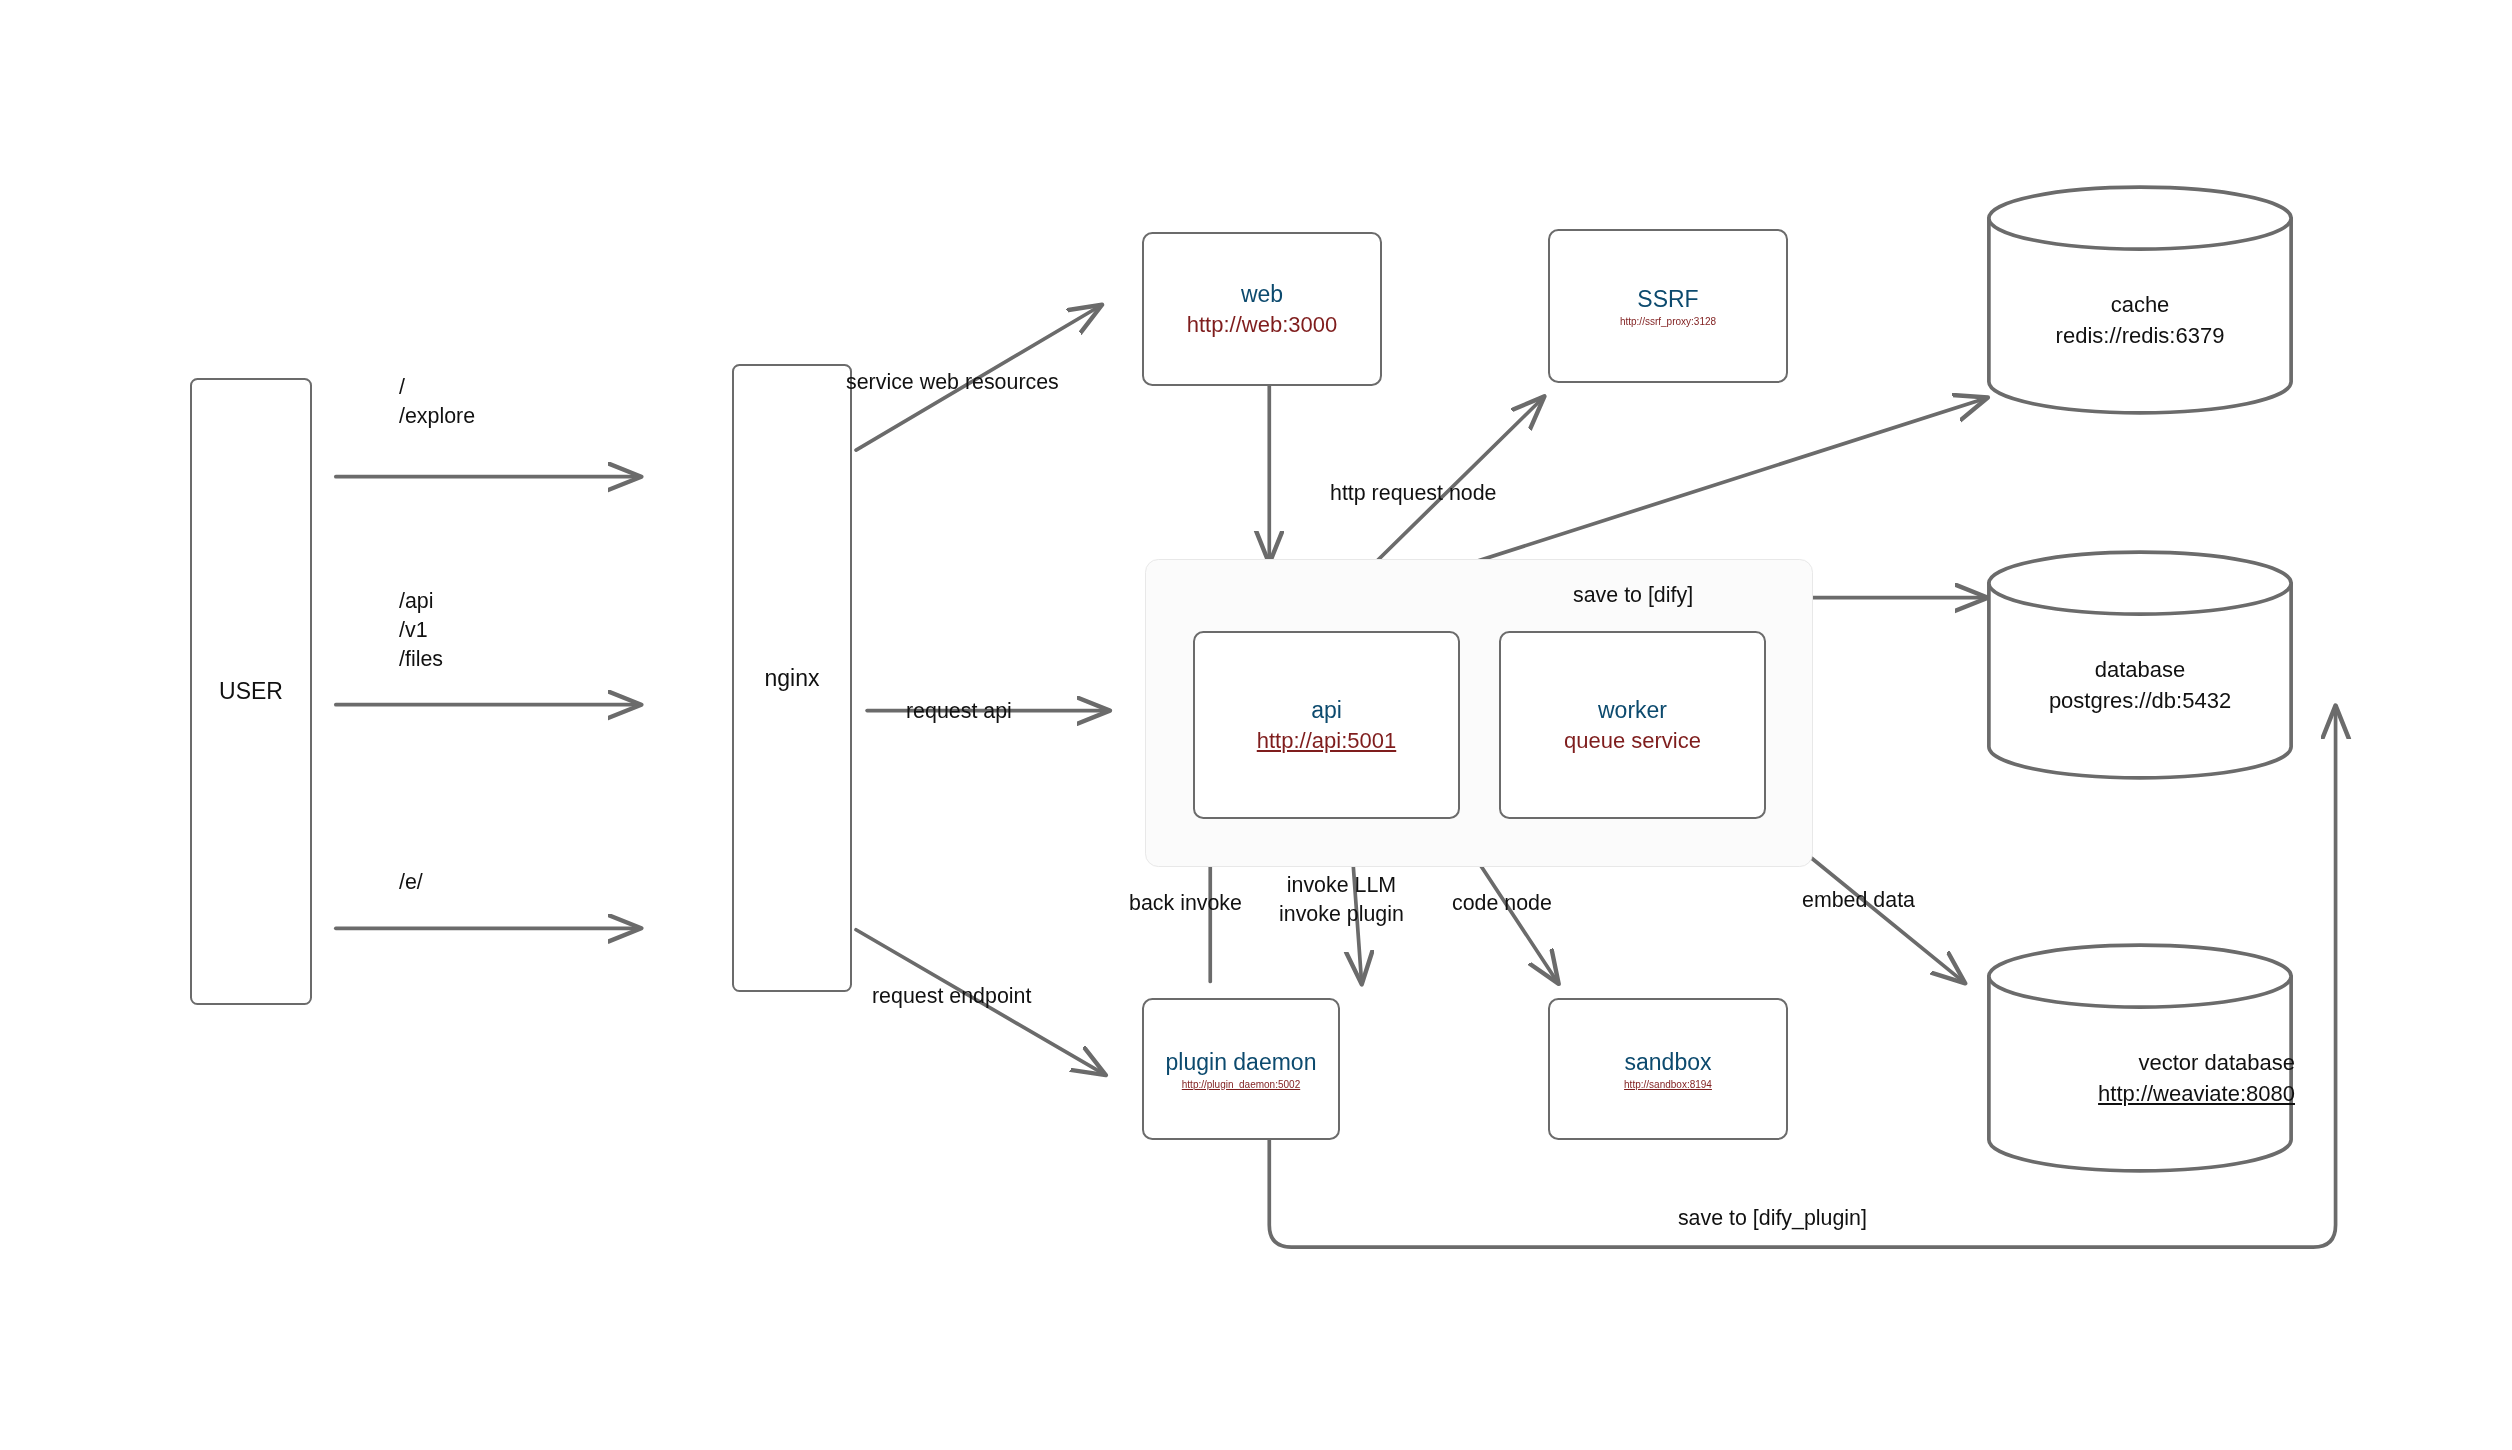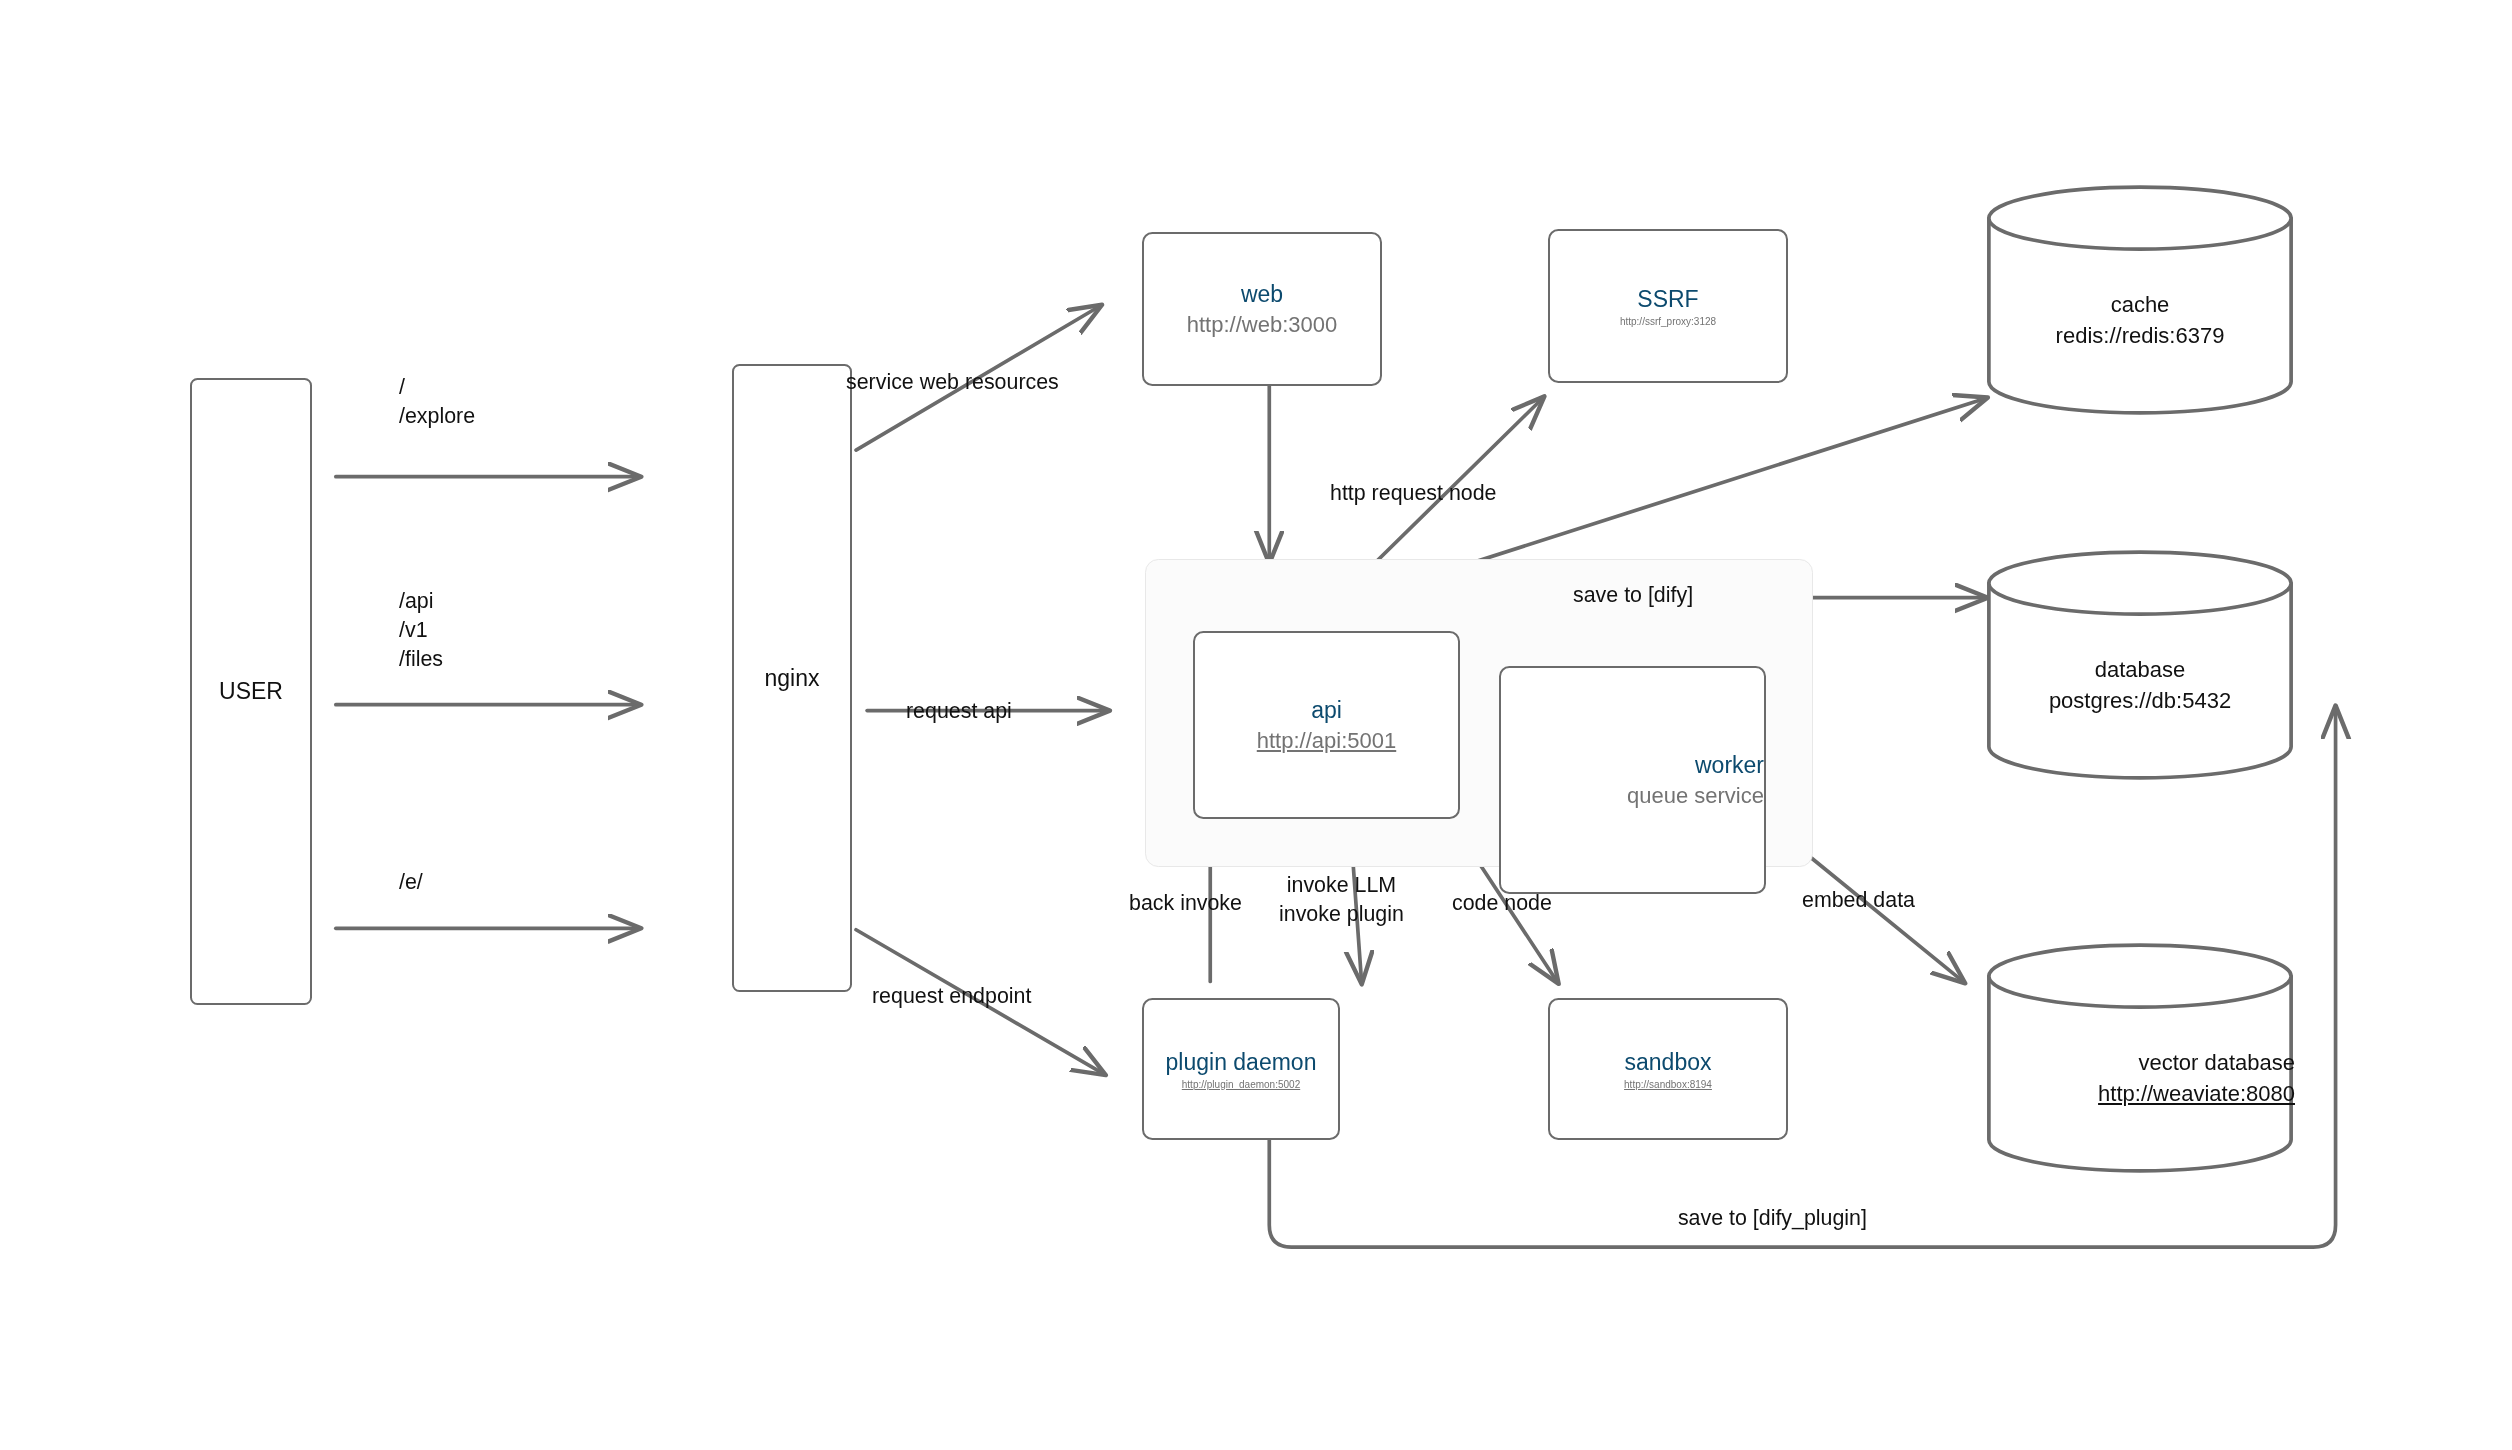--- a/index.html
+++ b/index.html
@@ -38,21 +38,21 @@
     justify-content: center;
     text-align: center;
   }
   .node .title {
     font-size: 23px;
     color: #0c4a6e;
     line-height: 1.35;
   }
   .node .sub {
     font-size: 22px;
-    color: #737373;
+    color: #7f1d1d;
     line-height: 1.35;
   }
   .node .sub.small {
     font-size: 10px;
     text-align: center;
   }
   .node .sub.underline {
     text-decoration: underline;
   }
   .vert-node {
@@ -162,21 +162,21 @@
     <div class="sub small">http://ssrf_proxy:3128</div>
   </div>
 
   <div class="group-box" style="left:1145px; top:559px; width:668px; height:308px;"></div>
 
   <div class="node" style="left:1193px; top:631px; width:267px; height:188px;">
     <div class="title">api</div>
     <div class="sub underline">http://api:5001</div>
   </div>
 
-  <div class="node" style="left:1499px; top:666px; width:267px; height:228px;align-items:flex-end;">
+  <div class="node" style="left:1499px; top:631px; width:267px; height:188px;">
     <div class="title">worker</div>
     <div class="sub">queue service</div>
   </div>
 
   <div class="node" style="left:1142px; top:998px; width:198px; height:142px;">
     <div class="title">plugin daemon</div>
     <div class="sub small underline">http://plugin_daemon:5002</div>
   </div>
 
   <div class="node" style="left:1548px; top:998px; width:240px; height:142px;">

